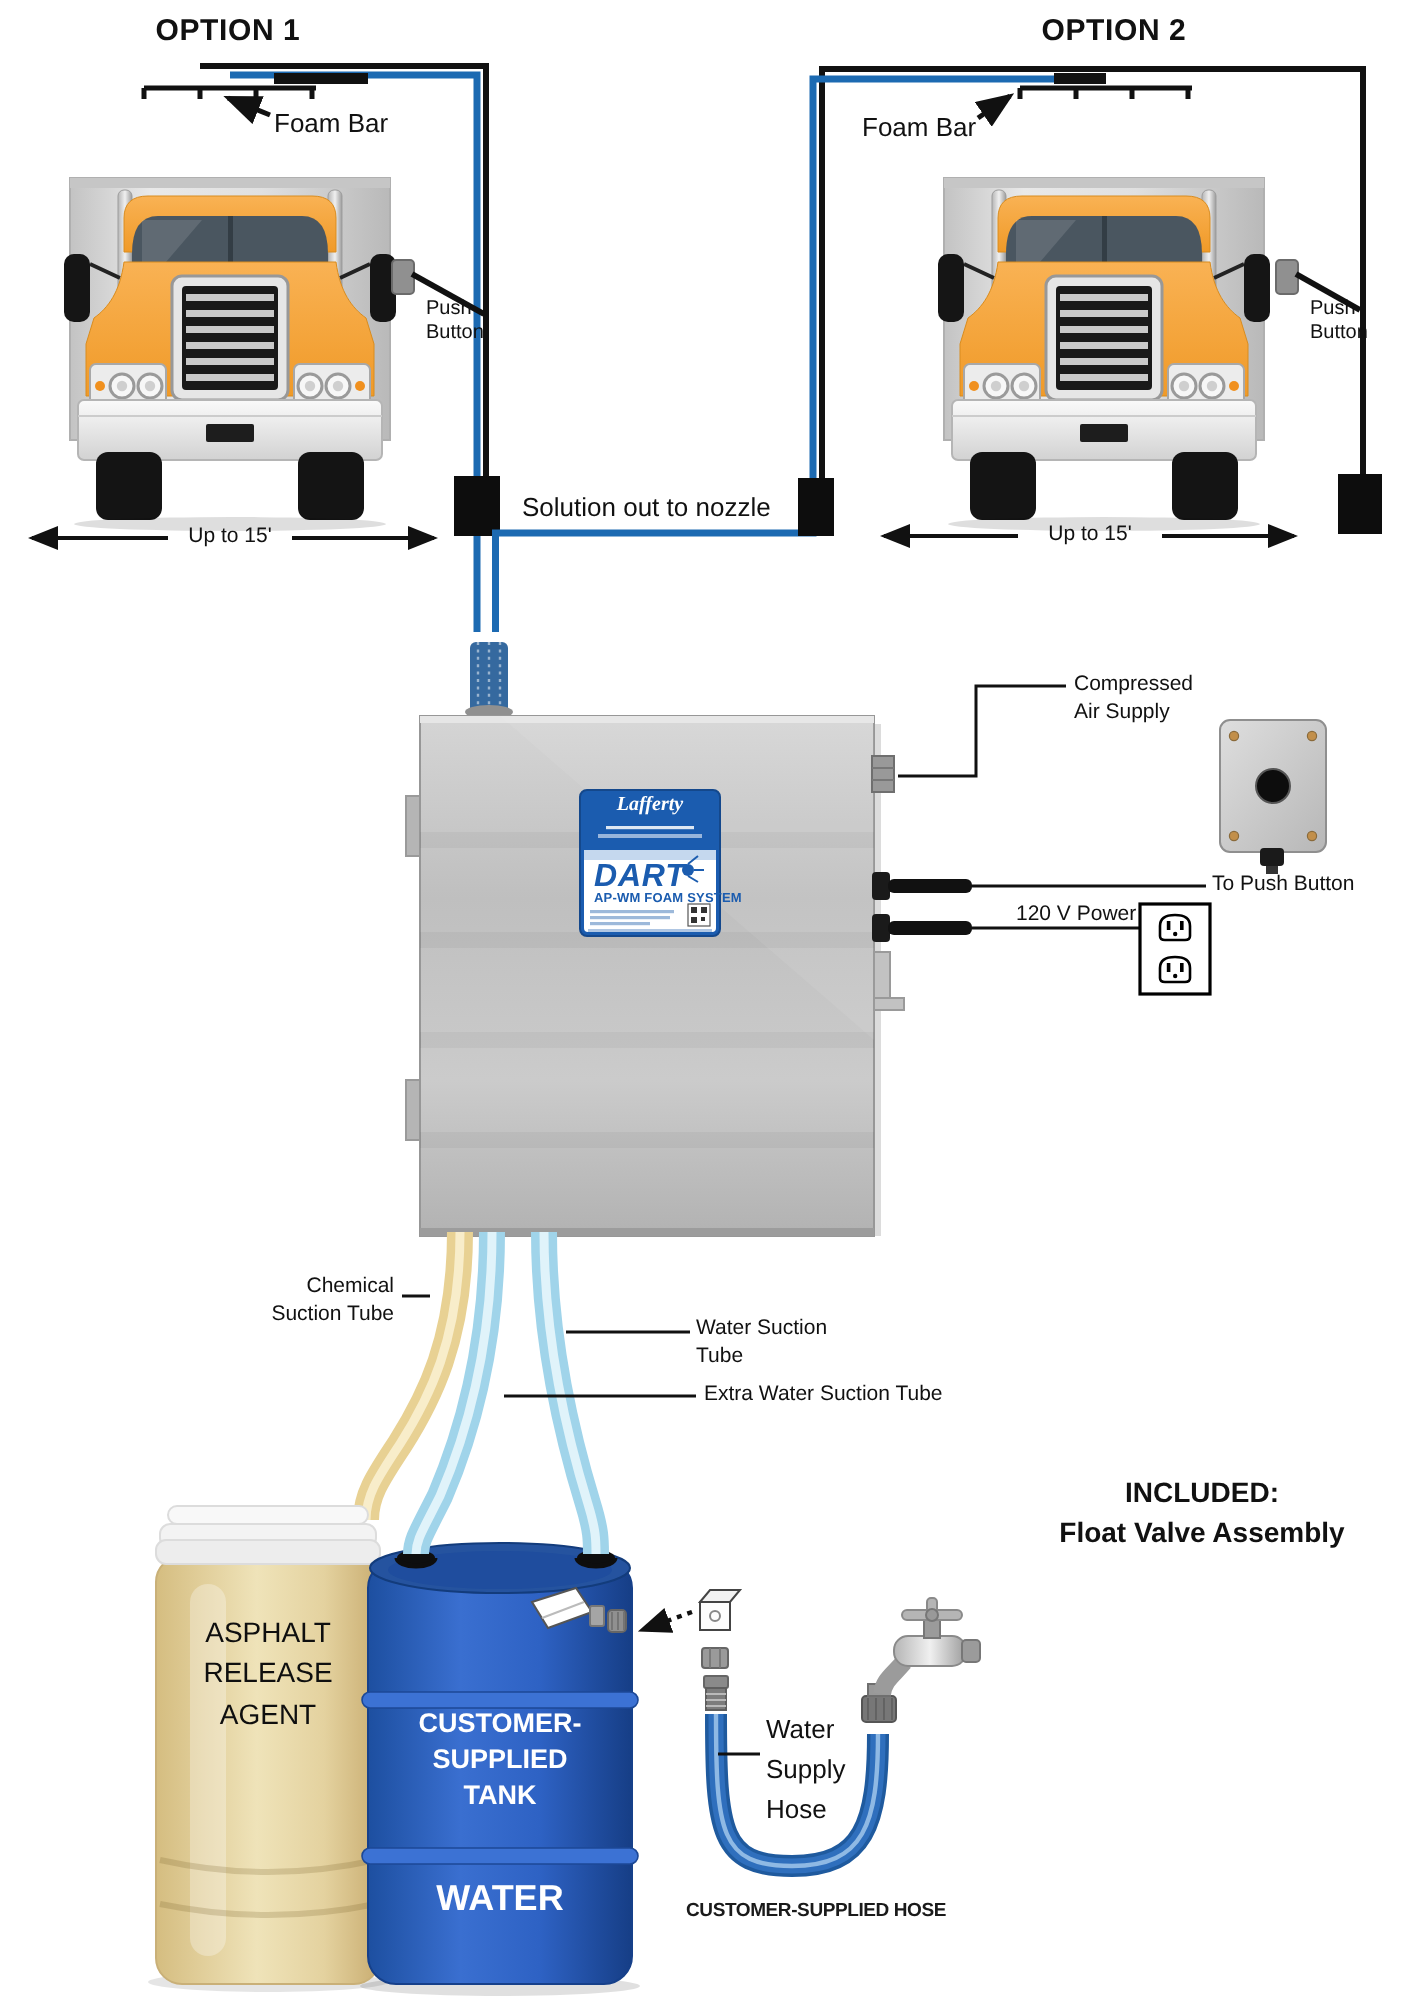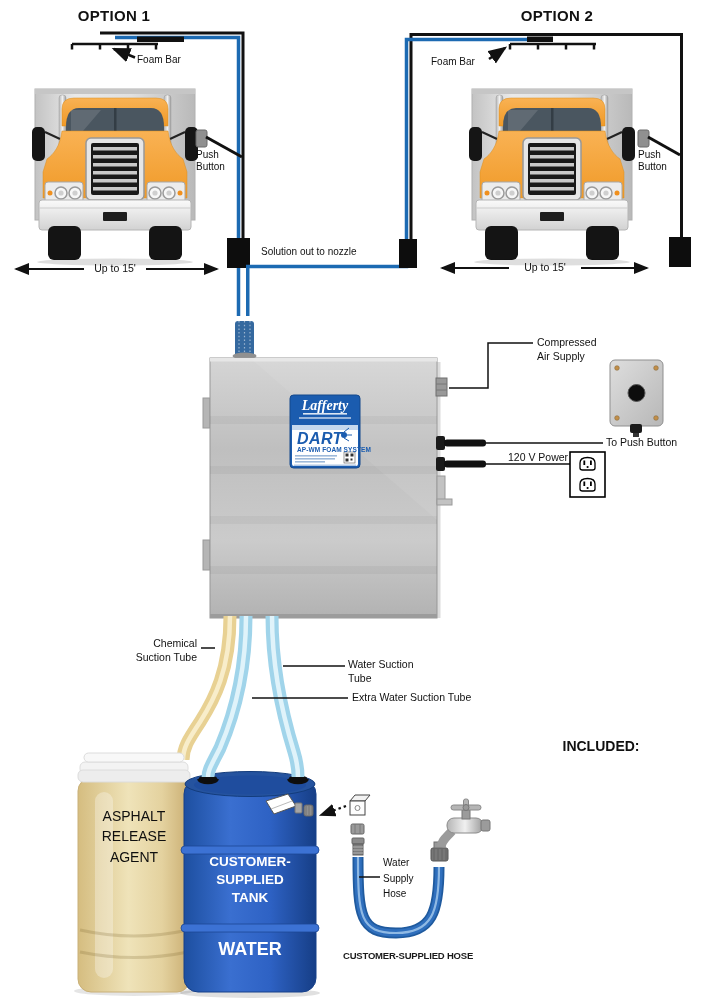--- a/index.html
+++ b/index.html
@@ -2,27 +2,27 @@
 <html><head>
 <meta charset="utf-8">
 <style>
   html,body{margin:0;padding:0;background:#fff;}
   #stage{position:relative;width:708px;height:1000px;background:#fff;overflow:hidden;
          font-family:"Liberation Sans",sans-serif;color:#111;}
   #art{position:absolute;left:0;top:0;}
   .lbl{position:absolute;white-space:nowrap;line-height:1.25;}
   .c{text-align:center;white-space:normal;}
   .opt{font-size:15px;font-weight:bold;letter-spacing:.3px;}
-  .s13{font-size:10px;}
+  .s13{font-size:13px;}
   .s11{font-size:10.5px;}
-  .s10{font-size:10px;line-height:1.2;}
+  .s10{font-size:10px;line-height:1.2;margin-left:17px;}
   .note{position:absolute;left:507px;top:798px;width:170px;border:1.5px solid #000;
         padding:5px 6px;font-size:12px;line-height:1.22;white-space:normal;}
   .lafferty{font-family:"Liberation Serif",serif;font-style:italic;font-weight:bold;
-            font-size:14px;color:#fff;}
+            font-size:10px;color:#fff;}
   .dart{font-style:italic;font-weight:bold;font-size:16px;letter-spacing:.4px;color:#1b5caf;}
   .apwm{font-weight:bold;font-size:6.5px;color:#1b5caf;letter-spacing:.1px;}
   .drumtxt{font-weight:bold;font-size:13.5px;line-height:1.32;color:#fff;}
   .chemtxt{font-weight:normal;font-size:14px;line-height:1.45;color:#0f0f0f;}
   .inc{font-weight:bold;font-size:14px;line-height:1.3;}
   .csh{font-weight:bold;font-size:9.5px;letter-spacing:-0.2px;color:#1a1a1a;}
 </style>
 </head>
 <body>
 
@@ -374,20 +374,21 @@
   <div>AGENT</div>
 </div>
 <div class="lbl drumtxt c" style="left:200px;top:853px;width:100px;">
   <div>CUSTOMER-</div>
   <div>SUPPLIED</div>
   <div>TANK</div>
 </div>
 <div class="lbl drumtxt c" style="left:200px;top:938px;width:100px;font-size:18px;">WATER</div>
 
 <div class="lbl inc c" style="left:505px;top:737px;width:192px;">INCLUDED:</div>
+<div class="lbl inc c" style="left:505px;top:757px;width:192px;">Float Valve Assembly</div>
 
 <div class="lbl s13" style="left:383px;top:855px;line-height:1.55;">
   <div>Water</div>
   <div>Supply</div>
   <div>Hose</div>
 </div>
 <div class="lbl csh" style="left:343px;top:950px;">CUSTOMER-SUPPLIED HOSE</div>
 
 </div>
 

